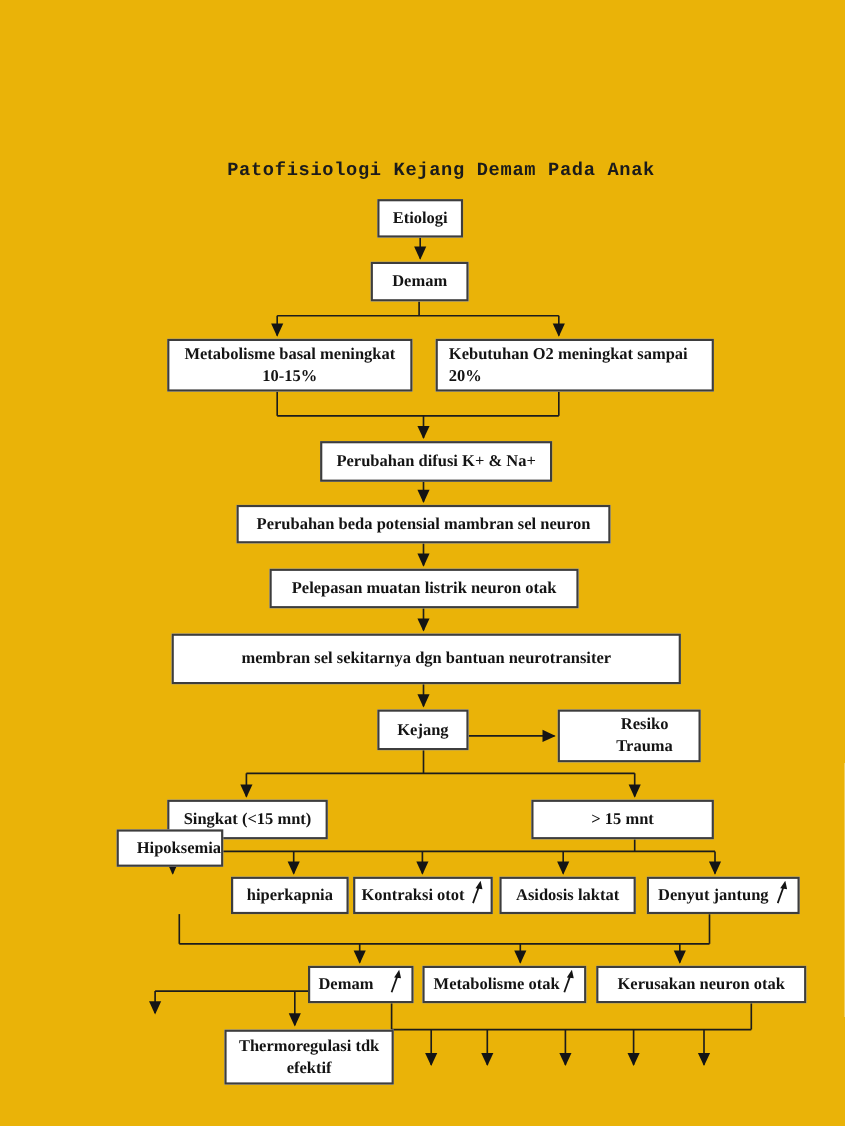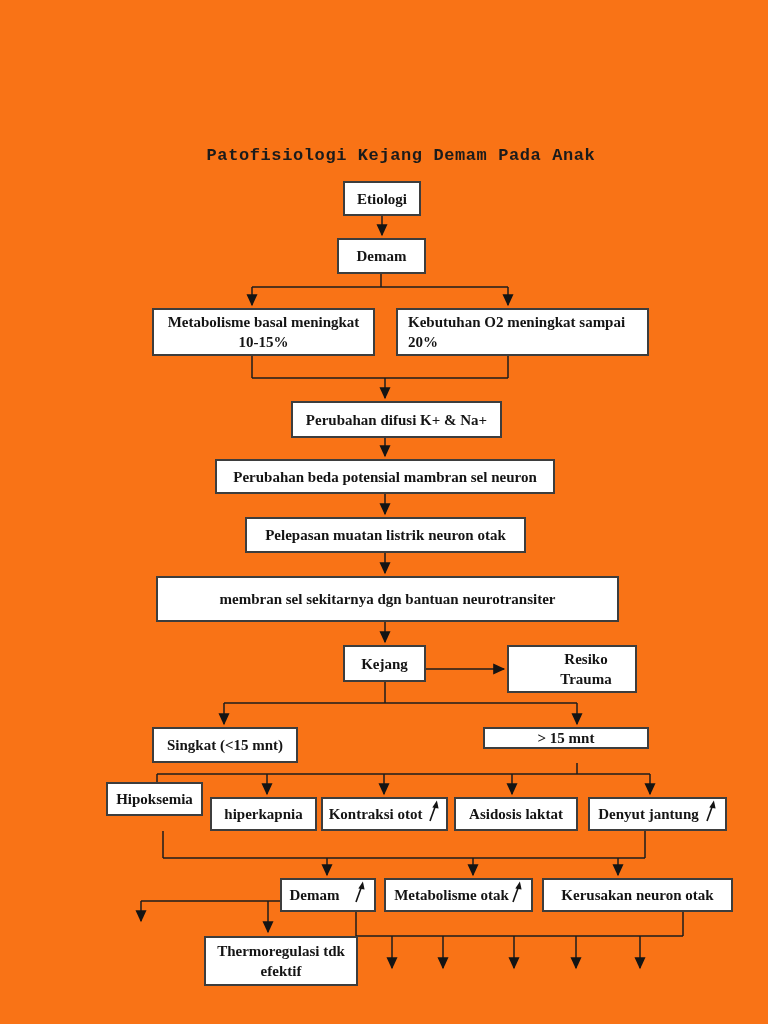--- a/index.html
+++ b/index.html
@@ -1,16 +1,16 @@
 <!DOCTYPE html>
 <html><head>
 <meta charset="utf-8">
 <style>
   html,body{margin:0;padding:0;background:#ffffff;}
-  .page{position:relative;width:768px;height:1024px;background:#f97316;overflow:hidden;
+  .page{position:relative;width:768px;height:1024px;background:#eab308;overflow:hidden;
         font-family:"Liberation Serif", serif;}
   .title{position:absolute;left:34px;top:146px;width:734px;text-align:center;
          font-family:"Liberation Mono","DejaVu Sans Mono",monospace;
          font-weight:bold;font-size:17px;letter-spacing:0.6px;color:#1b1b1b;}
   .connectors{position:absolute;left:0;top:0;width:768px;height:1024px;}
   .connectors line, .connectors polyline{stroke:#1c1c1c;stroke-width:1.5;fill:none;}
   .box{position:absolute;box-sizing:border-box;border:2px solid #3d3d3d;background:#ffffff;
        display:flex;align-items:center;justify-content:center;
        font-weight:bold;font-size:15px;color:#141414;text-align:center;line-height:20px;}
   .box .lines{width:100%;}
@@ -132,25 +132,25 @@
   </div>
 
   <div class="box" style="left:507px;top:645px;width:130px;height:48px;padding-left:28px;">
     <span>Resiko Trauma</span>
   </div>
 
   <div class="box" style="left:152px;top:727px;width:146px;height:36px;">
     <span>Singkat (&lt;15 mnt)</span>
   </div>
 
-  <div class="box" style="left:483px;top:727px;width:166px;height:22px;">
+  <div class="box" style="left:483px;top:727px;width:166px;height:36px;">
     <span>&gt; 15 mnt</span>
   </div>
 
-  <div class="box" style="left:106px;top:782px;width:97px;height:34px;">
+  <div class="box" style="left:106px;top:754px;width:97px;height:34px;justify-content:flex-end;">
     <span>Hipoksemia</span>
   </div>
 
   <div class="box" style="left:210px;top:797px;width:107px;height:34px;">
     <span>hiperkapnia</span>
   </div>
 
   <div class="box" style="left:454px;top:797px;width:124px;height:34px;">
     <span>Asidosis laktat</span>
   </div>

